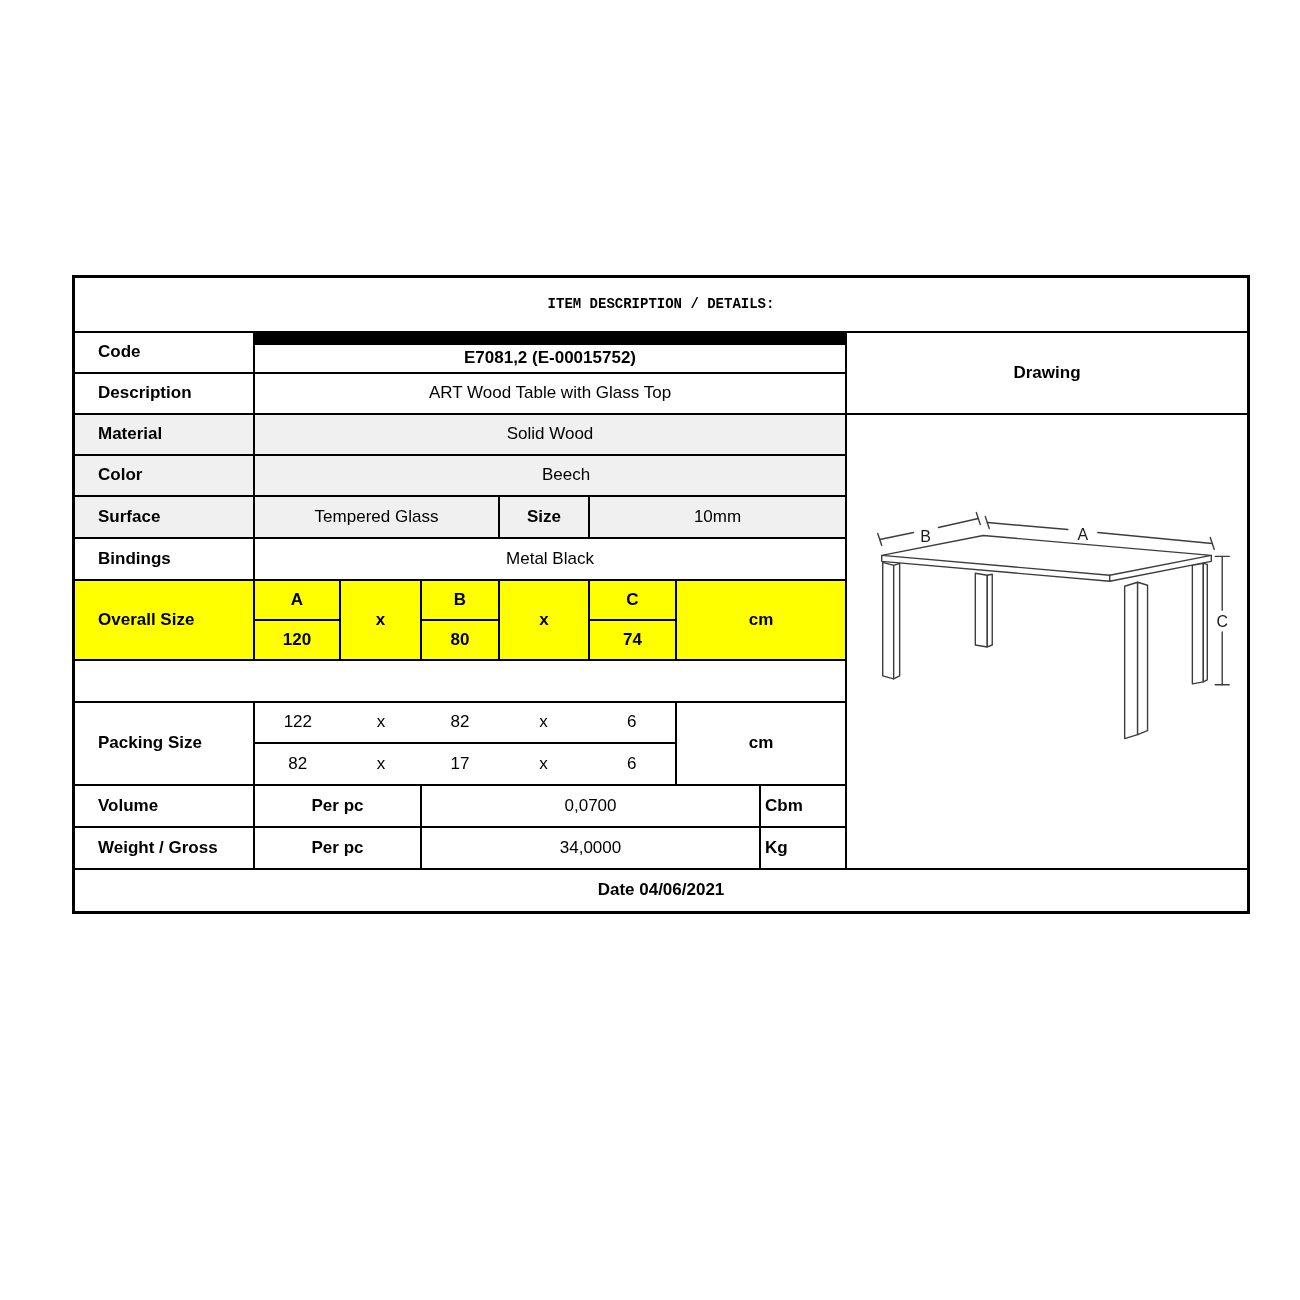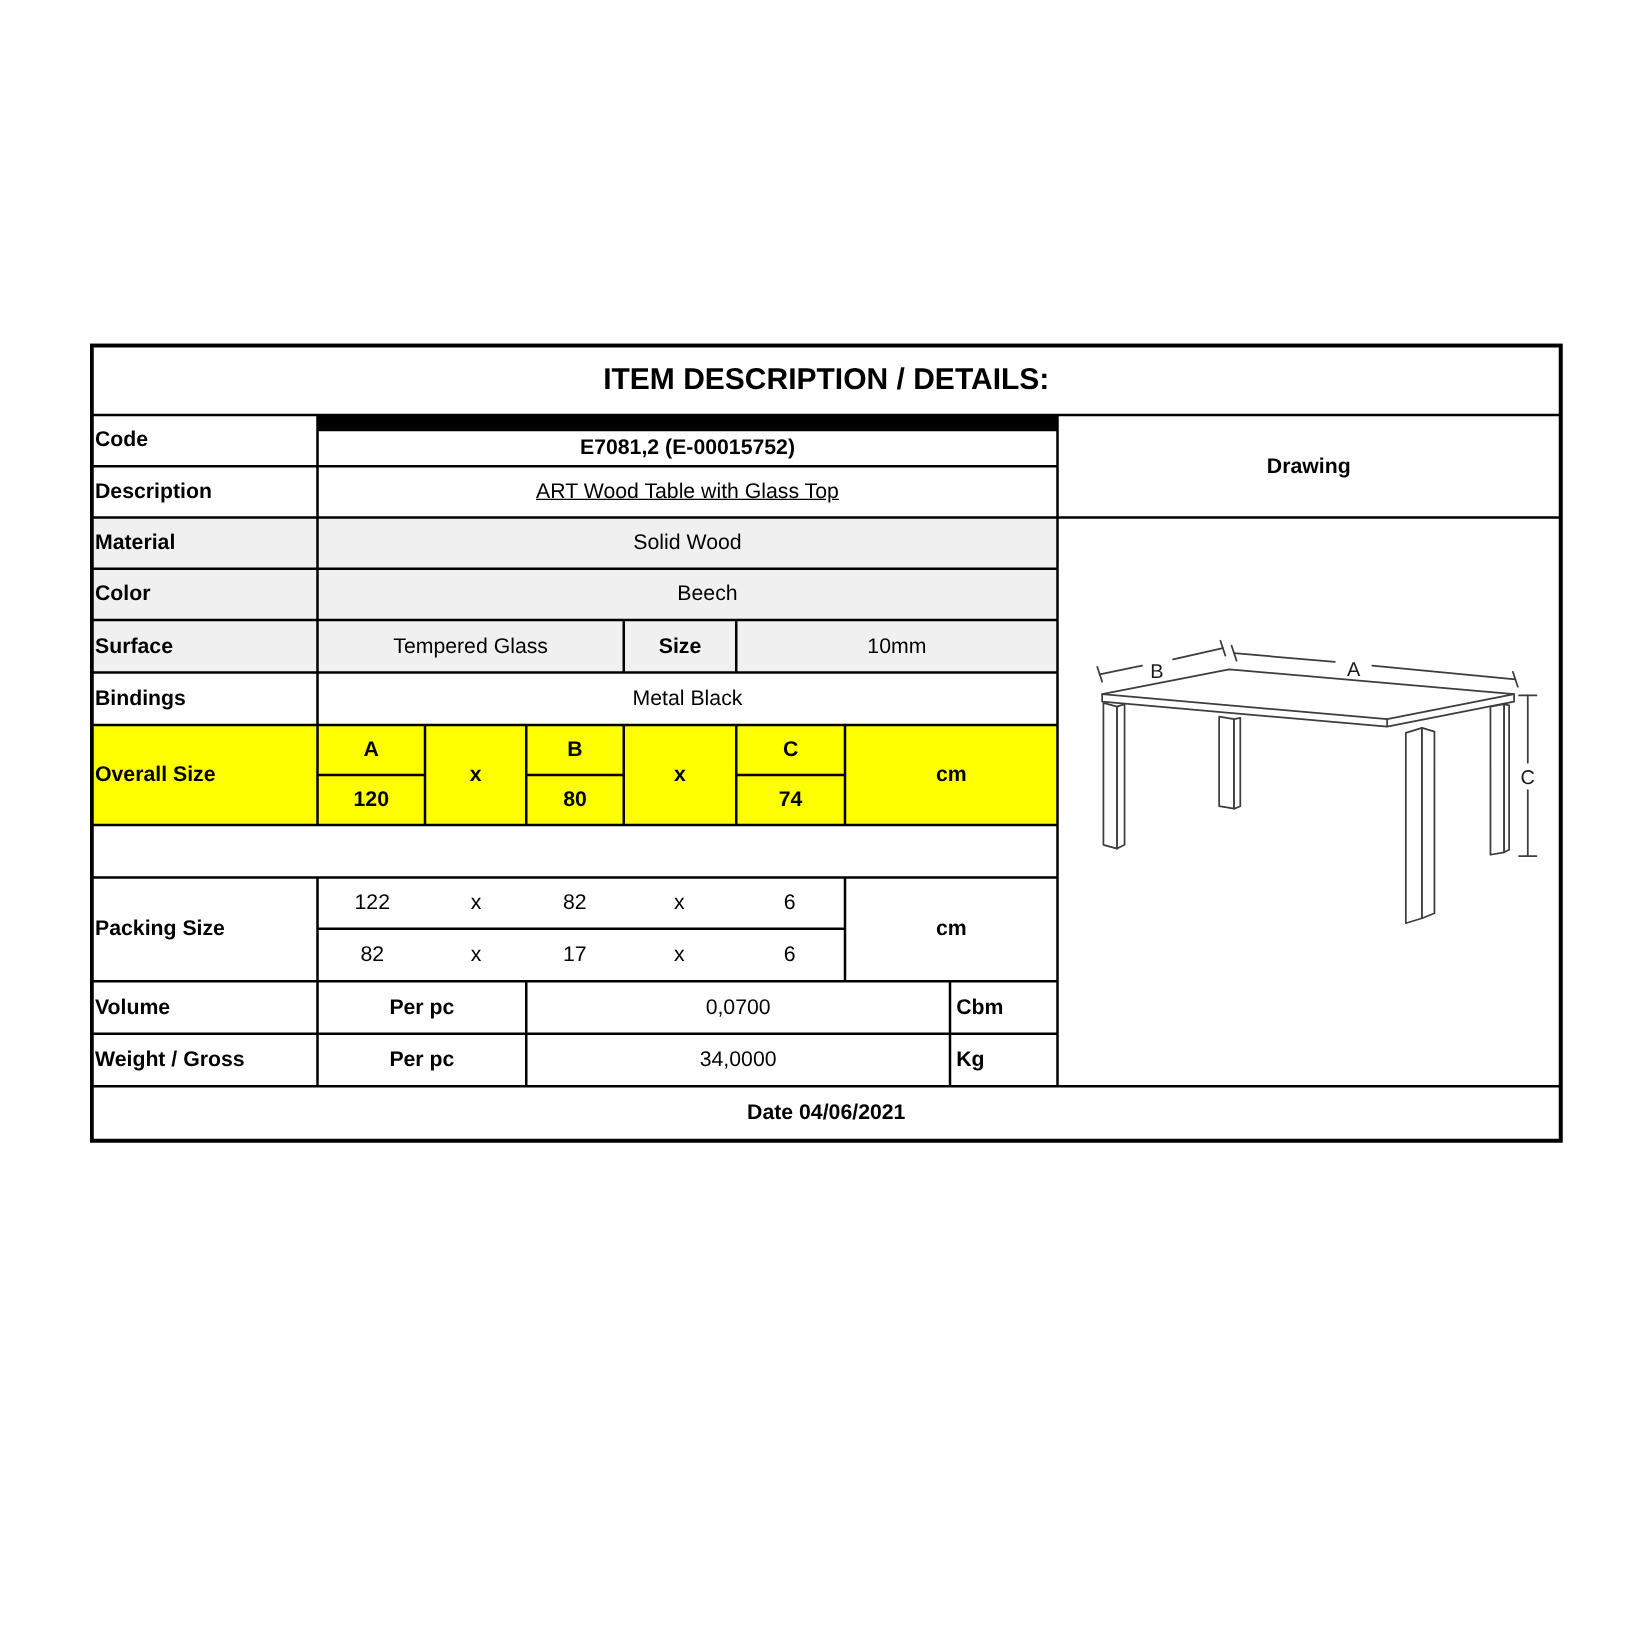--- a/index.html
+++ b/index.html
@@ -13,24 +13,24 @@
     box-sizing:border-box;border:3px solid #000;background:#000;
     display:grid;gap:2px;
     grid-template-columns:178px 84px 79px 76px 88px 85px 82px 84px 1fr;
     grid-template-rows:53px 39px 39px 39px 39px 40px 40px 38px 38px 40px 39px 40px 40px 40px 1fr;
   }
   .cell{
     background:#fff;display:flex;align-items:center;justify-content:center;
     font-size:17px;line-height:1.1;overflow:hidden;white-space:nowrap;
   }
   .b{font-weight:bold;}
-  .left{justify-content:flex-start;padding-left:1px;}
+  .left{justify-content:flex-start;padding-left:23px;}
   .shade{background:#f0f0f0;}
   .hl{background:#ffff00;}
-  .hdr{font-size:24px;}
+  .hdr{font-size:14px;font-family:Liberation Mono, monospace;}
   .packvals{display:grid;grid-template-columns:84fr 79fr 76fr 88fr 85fr;width:100%;height:100%;}
   .packvals span{display:flex;align-items:center;justify-content:center;}
   .canvas{position:relative;padding:0;}
   .canvas svg{display:block;width:100%;height:100%;}
   .sk{stroke:#3d3d3d;stroke-width:1.4;stroke-linecap:round;stroke-linejoin:round;}
   .skface{fill:#ffffff;}
   .skline{fill:none;}
   .sktxt{font-family:"Liberation Sans",sans-serif;font-size:16px;fill:#1a1a1a;}
 </style>
 </head>
@@ -38,21 +38,21 @@
 
 <div class="sheet">
 
   <div class="cell b hdr" style="grid-column:1/10;grid-row:1;">ITEM DESCRIPTION / DETAILS:</div>
 
   <div class="cell b left" style="grid-column:1;grid-row:2;">Code</div>
   <div class="cell b" style="grid-column:2/9;grid-row:2;margin-top:12px;">E7081,2 (E-00015752)</div>
   <div class="cell b" style="grid-column:9;grid-row:2/4;">Drawing</div>
 
   <div class="cell b left" style="grid-column:1;grid-row:3;">Description</div>
-  <div class="cell" style="grid-column:2/9;grid-row:3;text-decoration:underline;">ART Wood Table with Glass Top</div>
+  <div class="cell" style="grid-column:2/9;grid-row:3;">ART Wood Table with Glass Top</div>
 
   <div class="cell b left shade" style="grid-column:1;grid-row:4;">Material</div>
   <div class="cell shade" style="grid-column:2/9;grid-row:4;">Solid Wood</div>
 
   <div class="cell canvas" style="grid-column:9;grid-row:4/15;">
     <svg viewBox="0 0 400 455">
 
       <path class="sk skline" d="M32,125 L66,118 M91,113 L131,104"></path>
       <path class="sk skline" d="M30,119 L34,131 M129,98 L133,110"></path>
       <text class="sktxt" x="78" y="128" text-anchor="middle">B</text>

